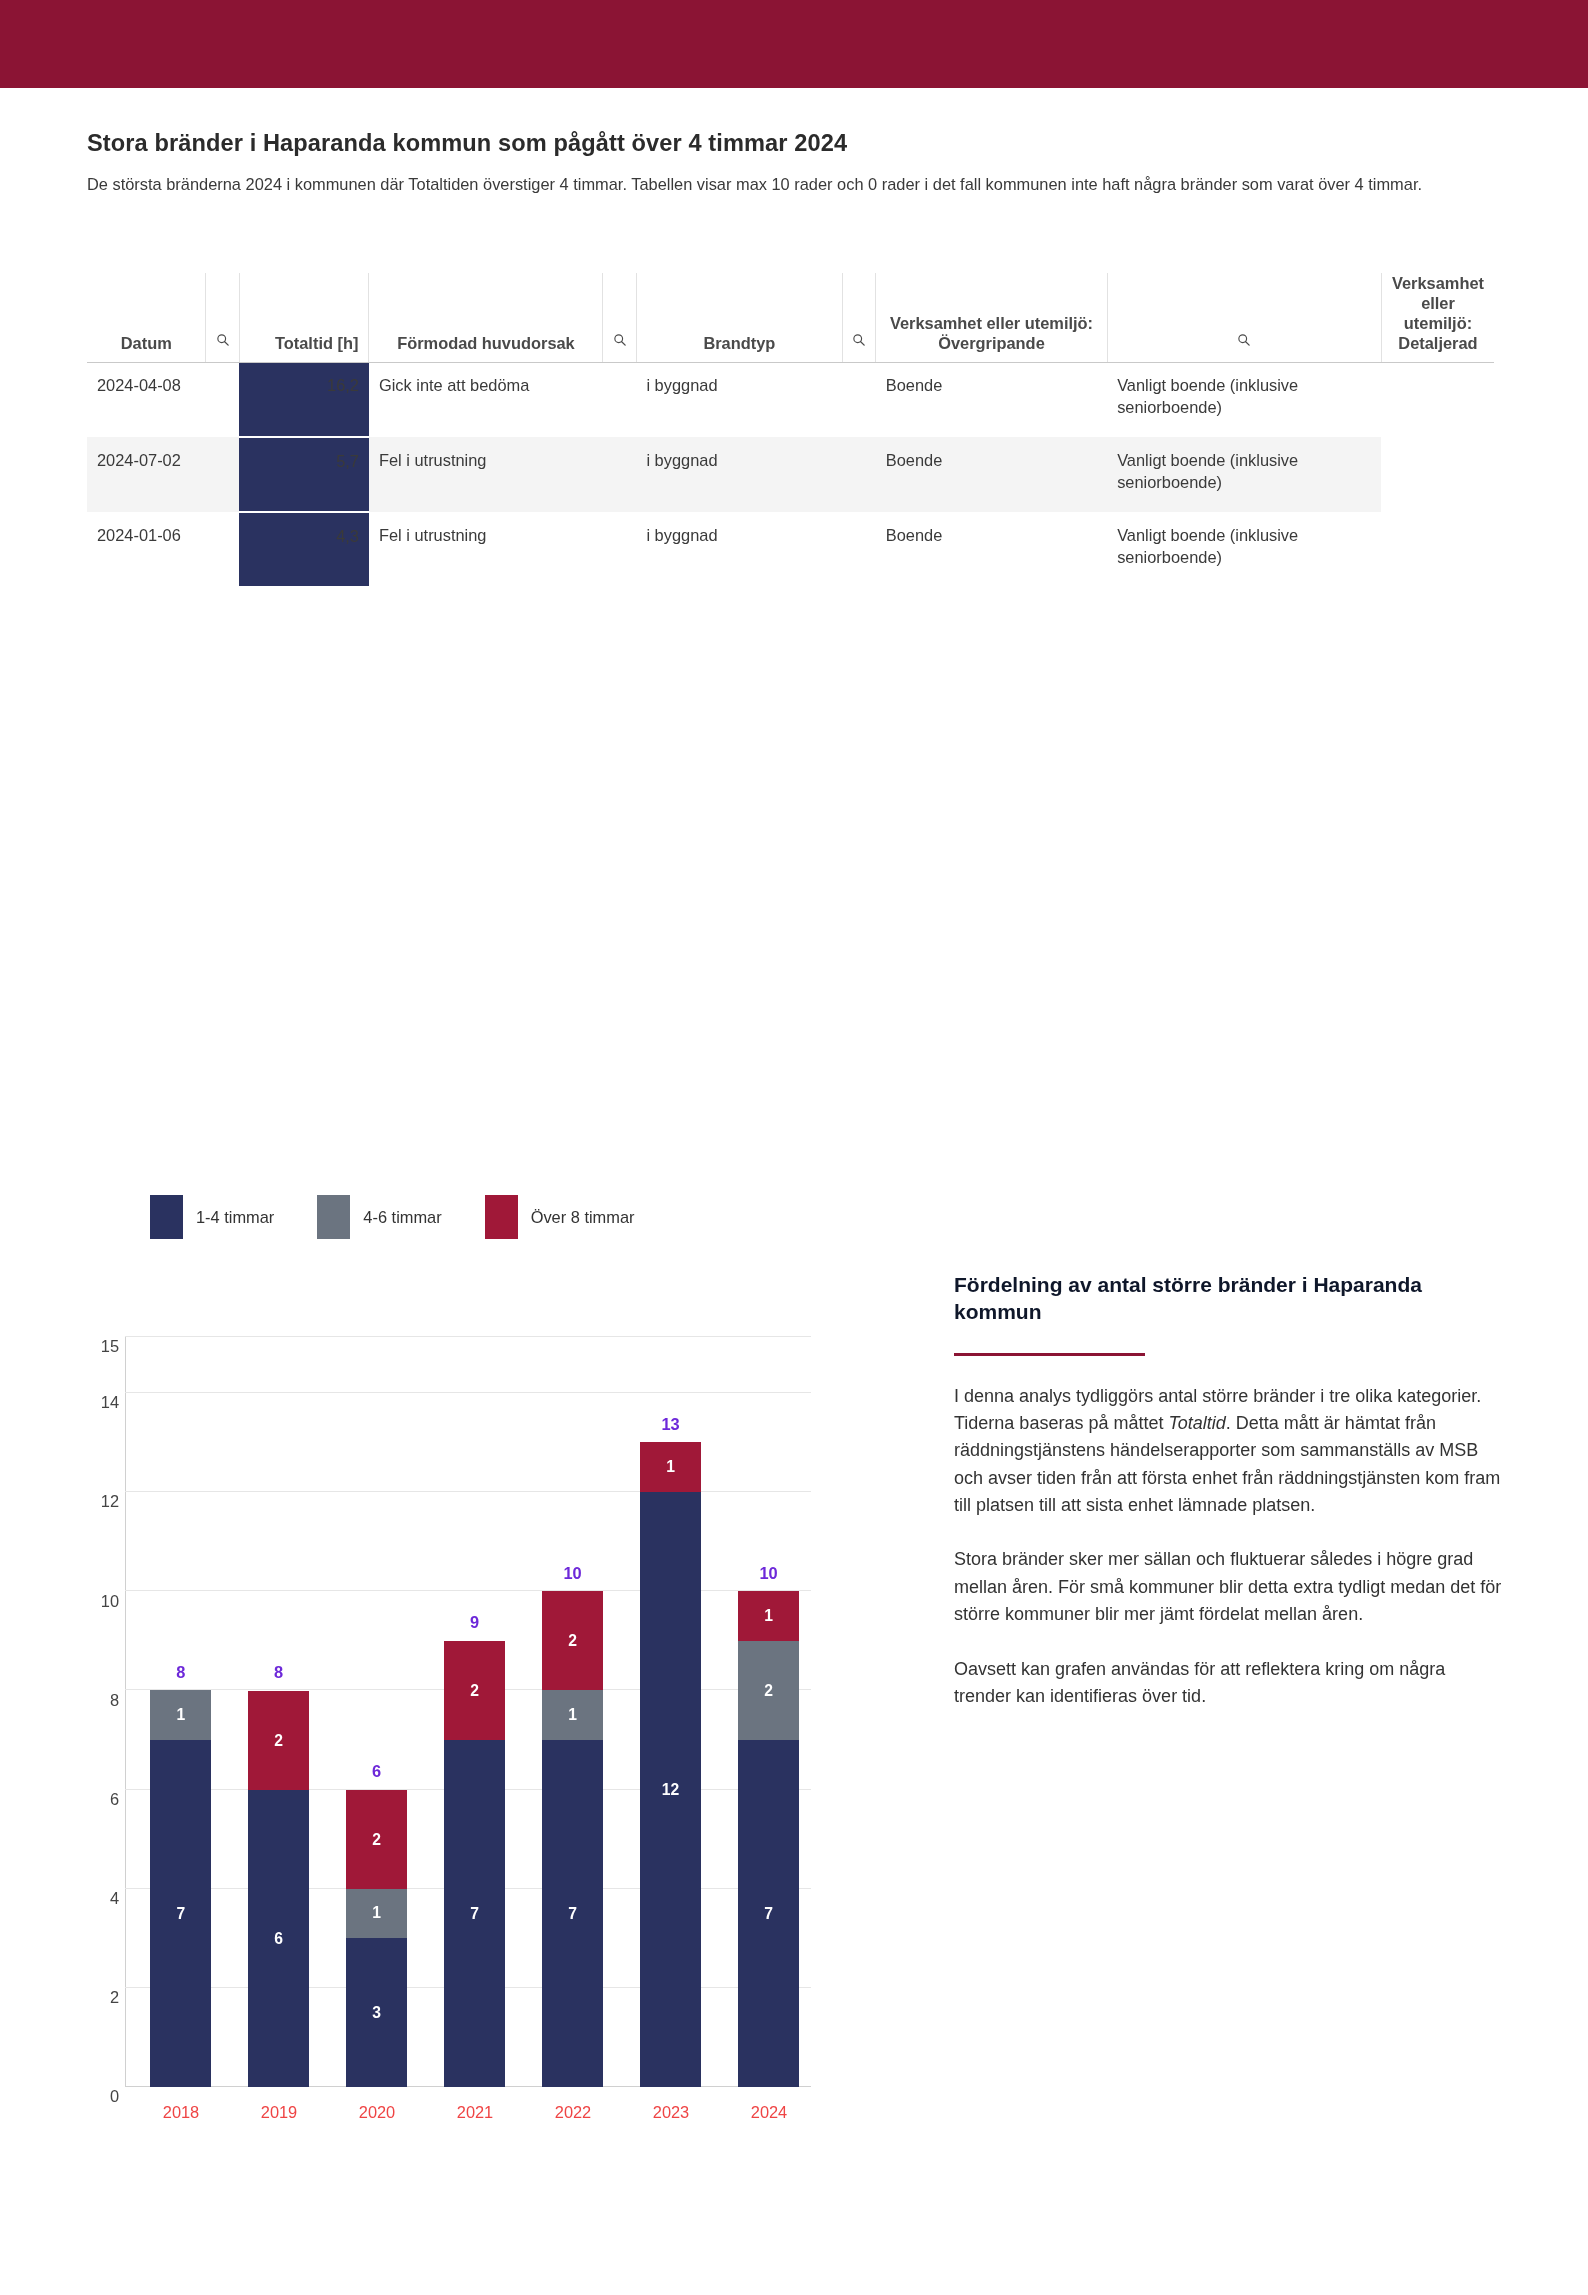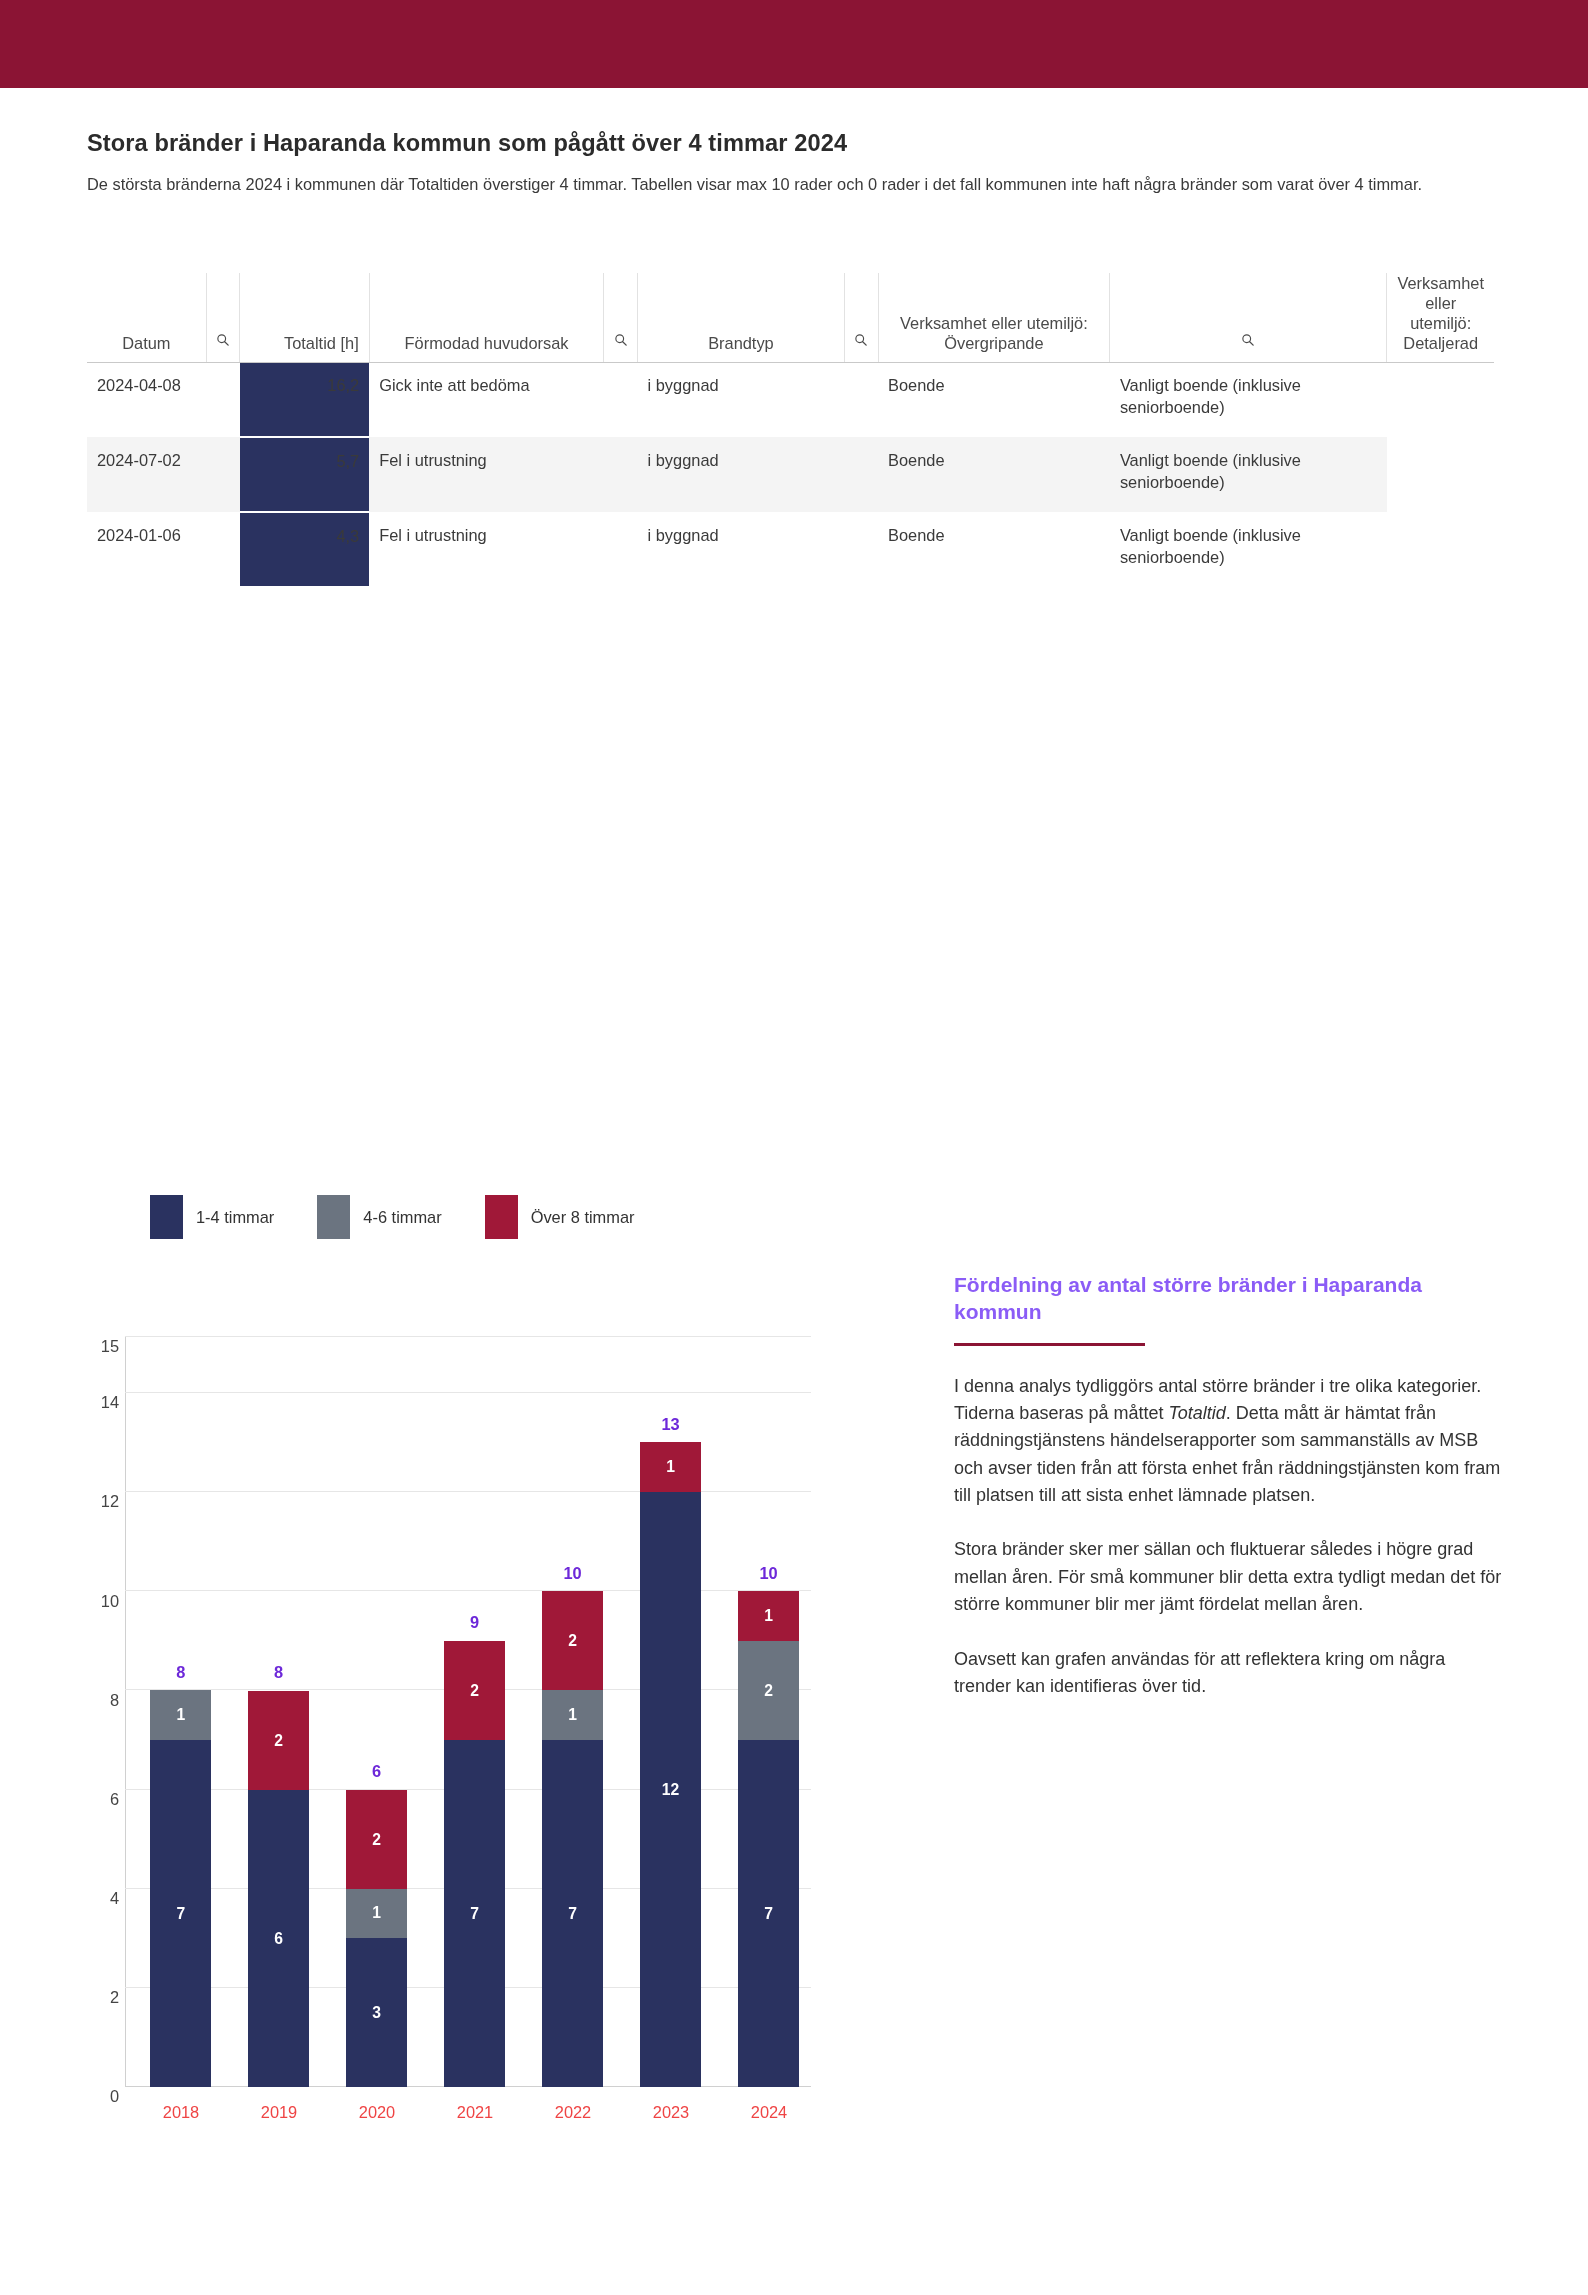--- a/index.html
+++ b/index.html
@@ -61,20 +61,21 @@
     position: relative;
     color: #4a4a4a;
     font-weight: 400;
     vertical-align: bottom;
   }
   .th-inner {
     display:block;
     padding: 0 10px 8.6px 10px;
     line-height: 1.22;
     white-space: normal;
+    font-weight: bold;
   }
   .th-right .th-inner { text-align: right; }
   .vline { border-left: 0.7px solid #e2e2e2; }
   .searchcell {
     width: 37px;
     border-left: 0.7px solid #e2e2e2;
     border-right: 0.7px solid #e2e2e2;
     vertical-align: bottom;
   }
   .searchcell .glass {
@@ -203,23 +204,23 @@
   
   #side-panel {
     position:absolute;
     left:954px;
     top:1272px;
     width: 550px;
   }
   #side-title {
     font-size:21px;
     font-weight:700;
-    color:#8b5cf6;
+    color:#0f172a;
     line-height:1.28;
-    margin:0 0 17px 0;
+    margin:0 0 27px 0;
   }
   #side-rule {
     width: 191px;
     height: 2.9px;
     background:#8B1434;
     margin: 0 0 27px 0;
   }
   .side-para {
     font-size:18px;
     line-height:1.52;

